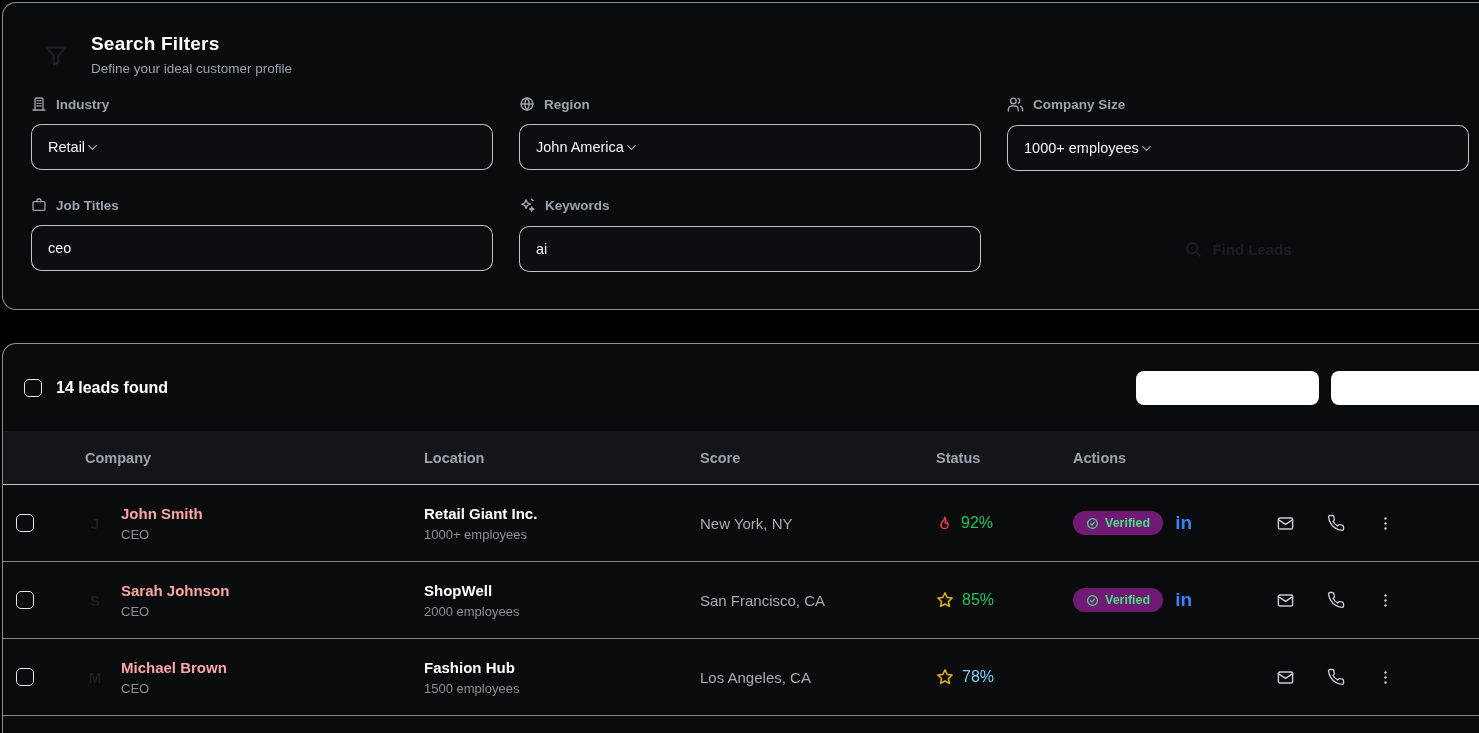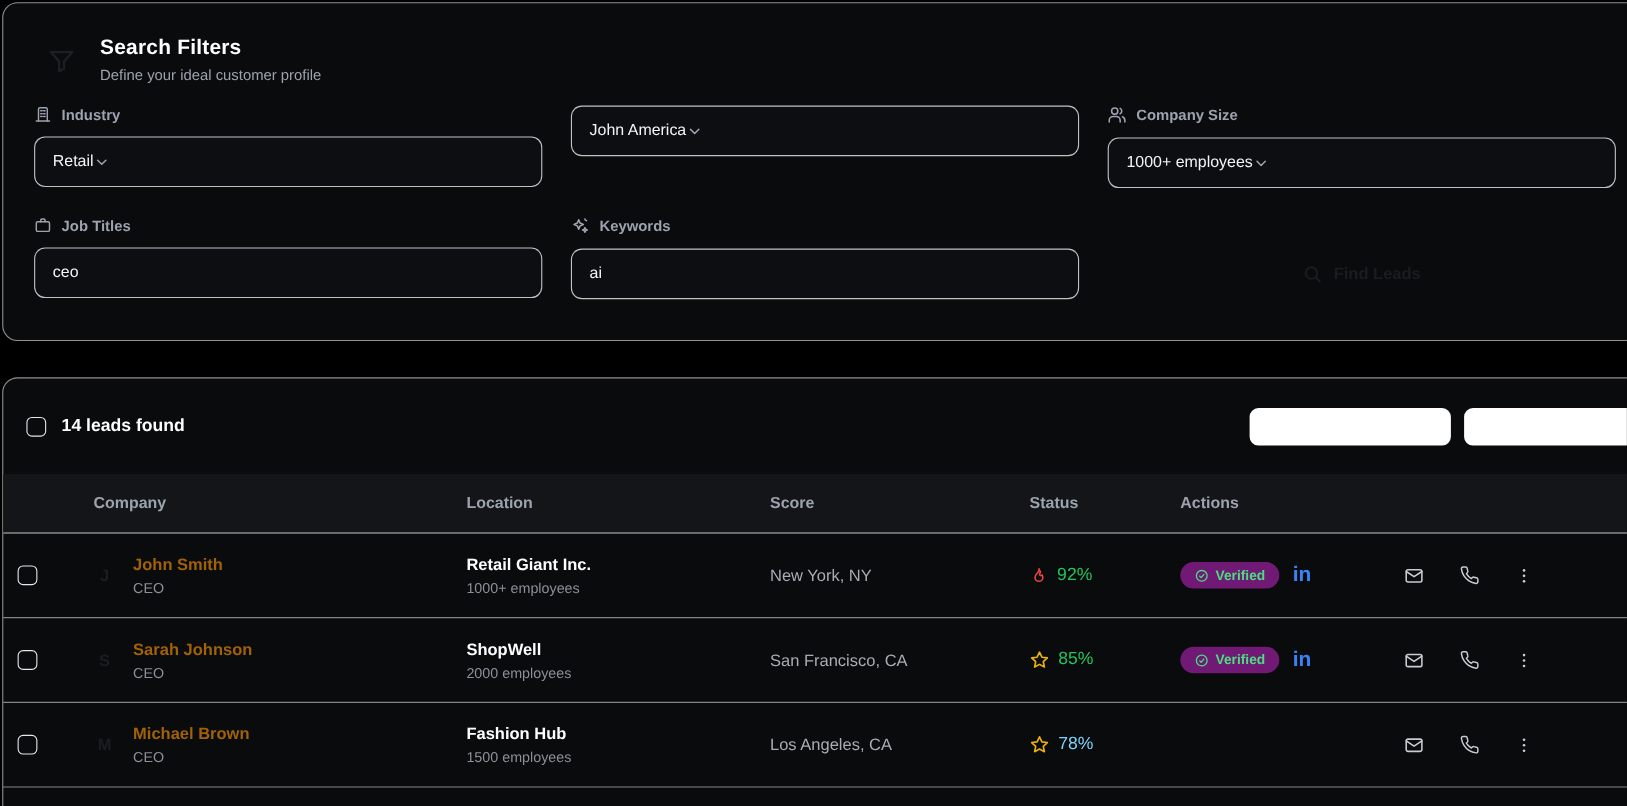--- a/index.html
+++ b/index.html
@@ -104,21 +104,21 @@
     background: #141518;
     border-bottom: 1px solid rgba(255,255,255,0.75);
     color: #9ca3af; font-size: 14.5px; font-weight: 600;
   }
   .tbl-row {
     height: 77px;
     border-bottom: 1px solid rgba(255,255,255,0.5);
   }
   .contact-cell { display: flex; align-items: center; gap: 16px; }
   .avatar-initial { color: #1b1d20; font-weight: 700; font-size: 15px; width: 20px; text-align: center; }
-  .person-name { font-size: 15px; font-weight: 600; color: #a16207; }
+  .person-name { font-size: 15px; font-weight: 600; color: #fca5a5; }
   .person-role, .company-size { font-size: 13px; color: #8b8f96; margin-top: 5px; }
   .company-name { font-size: 15px; font-weight: 600; color: #fff; }
   .location-text { font-size: 15px; color: #a8acb3; }
   .score-cell { display: flex; align-items: center; gap: 8px; }
   .score-val { font-size: 16px; font-weight: 400; }
   .score-green { color: #22c55e; }
   .score-yellow { color: #7dd3fc; }
   .status-cell { display: flex; align-items: center; gap: 12px; }
   .verified-badge {
     display: inline-flex; align-items: center; gap: 6px;
@@ -164,20 +164,30 @@
         <span>Retail</span>
         <span>
           <svg width="15" height="15" viewBox="0 0 24 24" fill="none" stroke="#9ca3af" stroke-width="2.2" stroke-linecap="round" stroke-linejoin="round">
               <polyline points="6 9 12 15 18 9"></polyline>
             </svg>
         </span>
       </div>
     </div>
 
     <div>
+      <div class="field-label">
+        <span>
+          <svg width="16" height="16" viewBox="0 0 24 24" fill="none" stroke="#9ca3af" stroke-width="2" stroke-linecap="round" stroke-linejoin="round">
+              <circle cx="12" cy="12" r="9"></circle>
+              <path d="M3 12h18"></path>
+              <path d="M12 3a14 14 0 0 1 0 18a14 14 0 0 1 0-18z"></path>
+            </svg>
+        </span>
+        <span>Region</span>
+      </div>
       <div class="field-box select-box">
         <span>John America</span>
         <span>
           <svg width="15" height="15" viewBox="0 0 24 24" fill="none" stroke="#9ca3af" stroke-width="2.2" stroke-linecap="round" stroke-linejoin="round">
               <polyline points="6 9 12 15 18 9"></polyline>
             </svg>
         </span>
       </div>
     </div>
 

